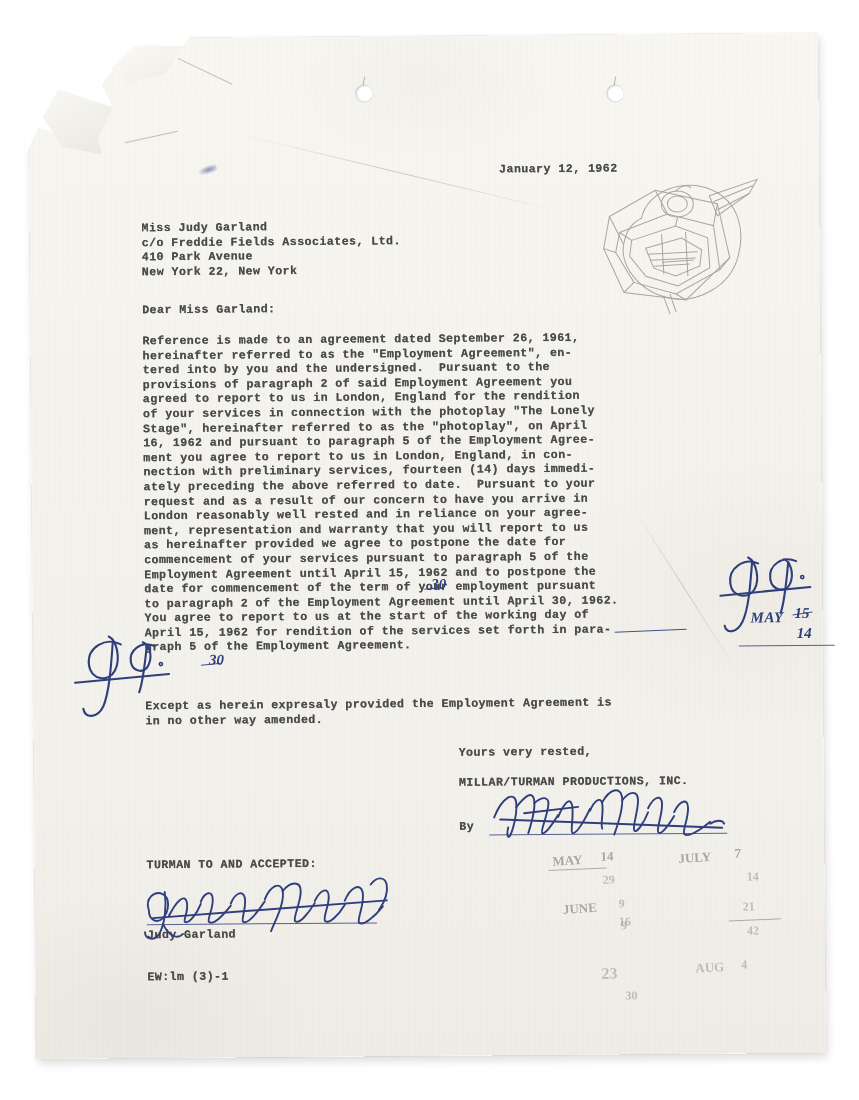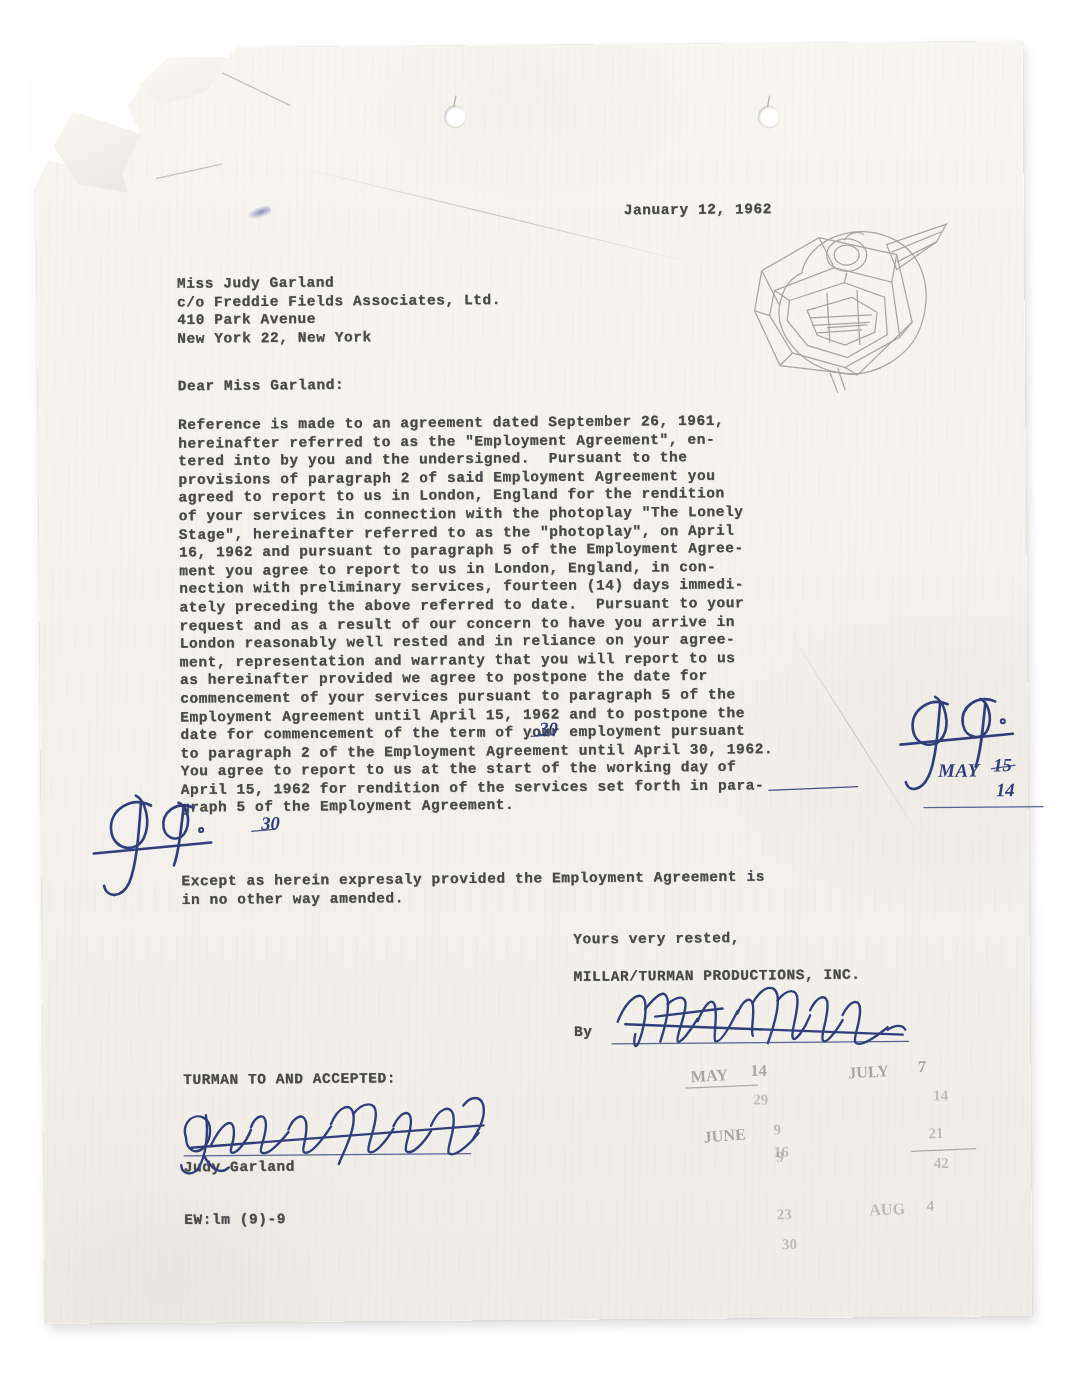--- a/index.html
+++ b/index.html
@@ -222,21 +222,21 @@
 in no other way amended.</div>
 
   <div class="tw" id="closing">Yours very rested,</div>
   <div class="tw" id="company">MILLAR/TURMAN PRODUCTIONS, INC.</div>
   <div class="tw" id="byline">By</div>
   <div class="ruleline" id="by-rule"></div>
 
   <div class="tw" id="agreed-label">TURMAN TO AND ACCEPTED:</div>
   <div class="ruleline" id="garland-rule"></div>
   <div class="tw" id="garland-name">Judy Garland</div>
-  <div class="tw" id="ref-code">EW:lm (9)-9</div>
+  <div class="tw" id="ref-code">EW:lm (3)-1</div>
 
   <div class="strike" style="left:392px;top:552px;width:19px;transform:rotate(-4deg);"></div>
   <div class="hand" style="left:399px;top:540px;font-size:15px;">30</div>
 
   <div class="strike" style="left:582px;top:596px;width:72px;transform:rotate(-2deg);"></div>
 
   <div class="strike" style="left:168px;top:626px;width:20px;transform:rotate(-5deg);"></div>
   <div class="hand" style="left:176px;top:614px;font-size:15px;">30</div>
 
   <div class="ink" style="left:686px;top:518px;">
@@ -303,21 +303,21 @@
   <div>
     <div class="pencil" style="left:518px;top:818px;font-size:13px;transform:rotate(-3deg);">MAY</div>
     <div class="pencil" style="left:566px;top:814px;font-size:13px;">14</div>
     <div class="pencilrule" style="left:514px;top:834px;width:58px;transform:rotate(-2deg);"></div>
     <div class="pencil faint" style="left:568px;top:838px;font-size:12px;">29</div>
 
     <div class="pencil" style="left:528px;top:866px;font-size:13px;transform:rotate(-4deg);">JUNE</div>
     <div class="pencil faint" style="left:584px;top:862px;font-size:12px;">9</div>
     <div class="pencil faint" style="left:586px;top:884px;font-size:12px;">9</div>
     <div class="pencil faint" style="left:584px;top:880px;font-size:12px;">16</div>
-    <div class="pencil faint" style="left:586px;top:930px;font-size:12px;">23</div>
+    <div class="pencil faint" style="left:566px;top:930px;font-size:16px;">23</div>
     <div class="pencil faint" style="left:590px;top:954px;font-size:12px;">30</div>
   </div>
 
   <div>
     <div class="pencil" style="left:644px;top:816px;font-size:13px;transform:rotate(-3deg);">JULY</div>
     <div class="pencil" style="left:700px;top:812px;font-size:13px;">7</div>
     <div class="pencil faint" style="left:712px;top:836px;font-size:12px;">14</div>
     <div class="pencil faint" style="left:708px;top:866px;font-size:12px;text-align:center;">21</div>
     <div class="pencilrule" style="left:694px;top:886px;width:52px;transform:rotate(-2deg);"></div>
     <div class="pencil faint" style="left:712px;top:890px;font-size:12px;">42</div>

